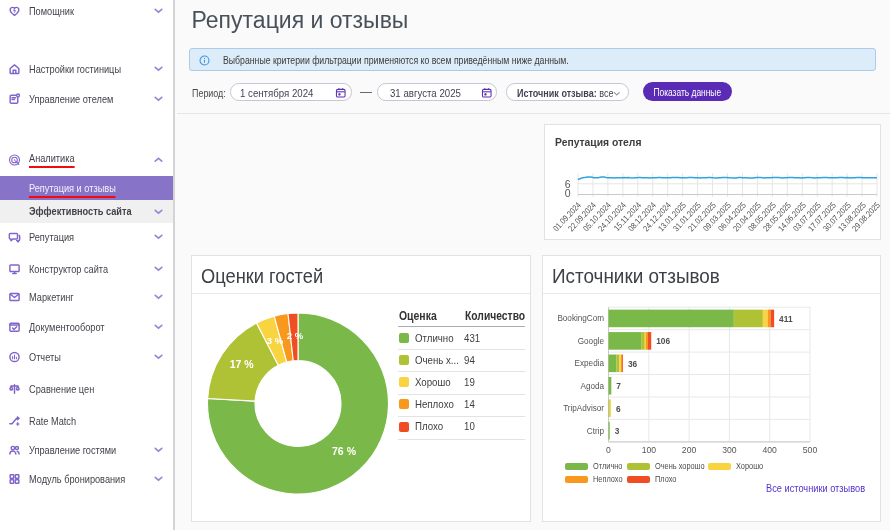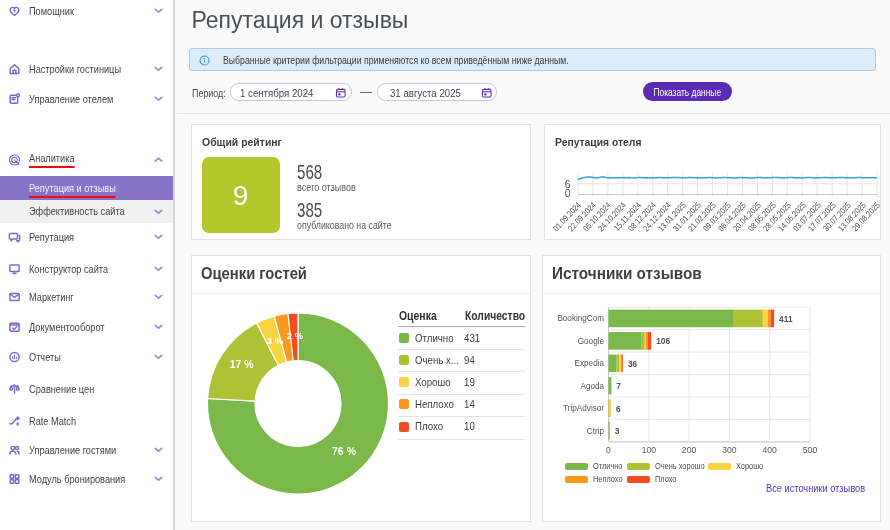--- a/index.html
+++ b/index.html
@@ -16,21 +16,21 @@
 #filters { position:absolute; left:0; top:83px; width:713px; height:20px; font-size:10.5px; color:#453f52;}
 .inp { position:absolute; top:0; height:17.5px; border:1px solid #c9c4d6; border-radius:8.75px; background:#fff; white-space:nowrap; }
 .btn { position:absolute; left:465.7px; top:-1px; width:89px; height:19px; background:#5a2bb5; border-radius:9.5px; color:#fff; display:flex; align-items:center; justify-content:center; }
 #hr1 { position:absolute; left:0; top:113px; width:713px; border-top:1px solid #e6e6e6; }
 .card { position:absolute; background:#fff; border:1px solid #e2e2e2; }
 #c1 { left:14px; top:124px; width:340px; height:116px; }
 #c2 { left:367px; top:124px; width:337px; height:116px; }
 #c3 { left:14px; top:255px; width:340px; height:267px; }
 #c4 { left:365px; top:255px; width:339px; height:267px; }
 .ct { position:absolute; left:9.5px; top:10.5px; font-size:11px; font-weight:700; color:#3d3d3d; }
-.bigt { position:absolute; left:9px; top:7.5px; font-size:17px; font-weight:700; color:#3d4147; }
+.bigt { position:absolute; left:9px; top:7.5px; font-size:21px; font-weight:400; color:#3d4147; }
 .chd { position:absolute; left:0; top:36.5px; width:100%; border-top:1px solid #e9e9e9; }
 .dlab { position:absolute; top:74.5px; font-size:8.5px; color:#4c4c4c; white-space:nowrap; transform:rotate(-47deg) scaleX(.85); transform-origin:100% 0; }
 .bval { font-size:9.8px; font-weight:700; fill:#4f4f4f; font-family:"Liberation Sans",sans-serif; }
 .bcat { font-size:9.6px; fill:#555; text-anchor:end; font-family:"Liberation Sans",sans-serif; }
 .btick { font-size:9.6px; fill:#555; text-anchor:middle; font-family:"Liberation Sans",sans-serif; }
 .plab { font-size:10.5px; font-weight:700; fill:#fff; font-family:"Liberation Sans",sans-serif; text-anchor:middle; }
 .lhead { position:absolute; font-size:12px; font-weight:700; color:#333; }
 .lsq { position:absolute; width:10px; height:10px; border-radius:2px; }
 .ltxt { position:absolute; font-size:11px; color:#3e3e3e; }
 .lrow { position:absolute; font-size:8.7px; color:#4c4c4c; }
@@ -173,21 +173,21 @@
       </svg>
       <span class="txt"><span class="sx" style="--s:.8">Модуль бронирования</span></span>
       <svg class="ch" width="9" height="6" viewBox="0 0 11 7" fill="none" stroke="#9d82d8" stroke-width="2" stroke-linecap="round">
         <path d="M1.5 1.5 L5.5 5 L9.5 1.5"></path>
       </svg>
     </div>
     <div style="position:absolute;left:0;top:175.7px;width:173px;height:24px;background:#8773c8;">
       <span style="position:absolute;left:29px;top:6px;font-size:11.5px;color:#f4f1fa;"><span class="sx" style="--s:.8;border-bottom:2px solid #f10c0c;padding-bottom:2px;">Репутация и отзывы</span></span>
     </div>
     <div style="position:absolute;left:0;top:199.7px;width:173px;height:23.7px;background:#f0f0f0;">
-      <span style="position:absolute;left:29px;top:5.5px;font-size:11.5px;color:#45414b;"><span class="sx" style="--s:.8">Эффективность сайта</span></span>
+      <span style="position:absolute;left:29px;top:5.5px;font-size:11.5px;color:#45414b;font-weight:bold;"><span class="sx" style="--s:.8">Эффективность сайта</span></span>
       <svg style="position:absolute;left:154px;top:9px;" width="9" height="6" viewBox="0 0 11 7" fill="none" stroke="#9d82d8" stroke-width="2" stroke-linecap="round">
         <path d="M1.5 1.5 L5.5 5 L9.5 1.5"></path>
       </svg>
     </div>
   </div>
 <div id="main">
  <h1><span class="sx" style="--s:1">Репутация и отзывы</span></h1>
  <div id="banner">
       <svg style="position:absolute;left:9px;top:5.5px" width="11" height="11" viewBox="0 0 14 14">
         <circle cx="7" cy="7" r="5.7" fill="none" stroke="#3b96e0" stroke-width="1.4"></circle>
@@ -212,35 +212,32 @@
   <div class="inp" style="left:200px;width:120.2px;">
         <span class="sx" style="position:absolute;left:12px;top:3px;--s:.92">31 августа 2025</span>
         <svg style="position:absolute;right:4px;top:3px" width="11.5" height="11.5" viewBox="0 0 24 24" fill="none" stroke="#5a2bb5" stroke-width="2.2">
           <rect x="3" y="5" width="18" height="16" rx="3"></rect>
           <line x1="3.5" y1="10" x2="20.5" y2="10"></line>
           <line x1="8" y1="2.5" x2="8" y2="6.5"></line>
           <line x1="16" y1="2.5" x2="16" y2="6.5"></line>
           <rect x="7" y="13" width="4.5" height="4.5" rx="1" fill="#5a2bb5" stroke="none"></rect>
         </svg>
       </div>
+  <div class="inp" style="left:329px;width:122.6px;">
+        <span class="sx" style="position:absolute;left:10px;top:3px;--s:.86"><b>Источник отзыва:</b> все</span>
+        <svg style="position:absolute;right:7px;top:7px" width="7.5" height="5" viewBox="0 0 8 5" fill="none" stroke="#999" stroke-width="1.2">
+          <path d="M1 1 L4 4 L7 1"></path>
+        </svg>
+      </div>
   <div class="btn">
         <span class="sx" style="--s:.8;transform-origin:50% 50%;">Показать данные</span>
       </div>
  </div>
  <div id="hr1"></div>
 
- <div class="card" id="c1">
-  <div class="ct"><span class="sx" style="--s:.95">Общий рейтинг</span></div>
-  <div style="position:absolute;left:9.6px;top:31.5px;width:78px;height:76.6px;background:#b5c72c;border-radius:7px;"></div>
-  <div style="position:absolute;left:9.6px;top:55px;width:78px;text-align:center;font-size:28px;color:#fff;">9</div>
-  <div style="position:absolute;left:105px;top:35px;font-size:21px;color:#4a4a4a;"><span class="sx" style="--s:.72">568</span></div>
-  <div style="position:absolute;left:105px;top:57px;font-size:10px;color:#5c5c5c;"><span class="sx" style="--s:.9">всего отзывов</span></div>
-  <div style="position:absolute;left:105px;top:72.5px;font-size:21px;color:#4a4a4a;"><span class="sx" style="--s:.72">385</span></div>
-  <div style="position:absolute;left:105px;top:94.5px;font-size:10px;color:#5c5c5c;"><span class="sx" style="--s:.88">опубликовано на сайте</span></div>
- </div>
 
  <div class="card" id="c2">
   <div class="ct"><span class="sx" style="--s:.94">Репутация отеля</span></div>
   <svg style="position:absolute;left:0;top:0" width="336" height="116" viewBox="0 0 336 116">
         <line x1="33.00" y1="48" x2="33.00" y2="72.0" stroke="#e6e6e6" stroke-width="1"></line>
         <line x1="47.95" y1="48" x2="47.95" y2="72.0" stroke="#e6e6e6" stroke-width="1"></line>
         <line x1="62.90" y1="48" x2="62.90" y2="72.0" stroke="#e6e6e6" stroke-width="1"></line>
         <line x1="77.85" y1="48" x2="77.85" y2="72.0" stroke="#e6e6e6" stroke-width="1"></line>
         <line x1="92.80" y1="48" x2="92.80" y2="72.0" stroke="#e6e6e6" stroke-width="1"></line>
         <line x1="107.75" y1="48" x2="107.75" y2="72.0" stroke="#e6e6e6" stroke-width="1"></line>

